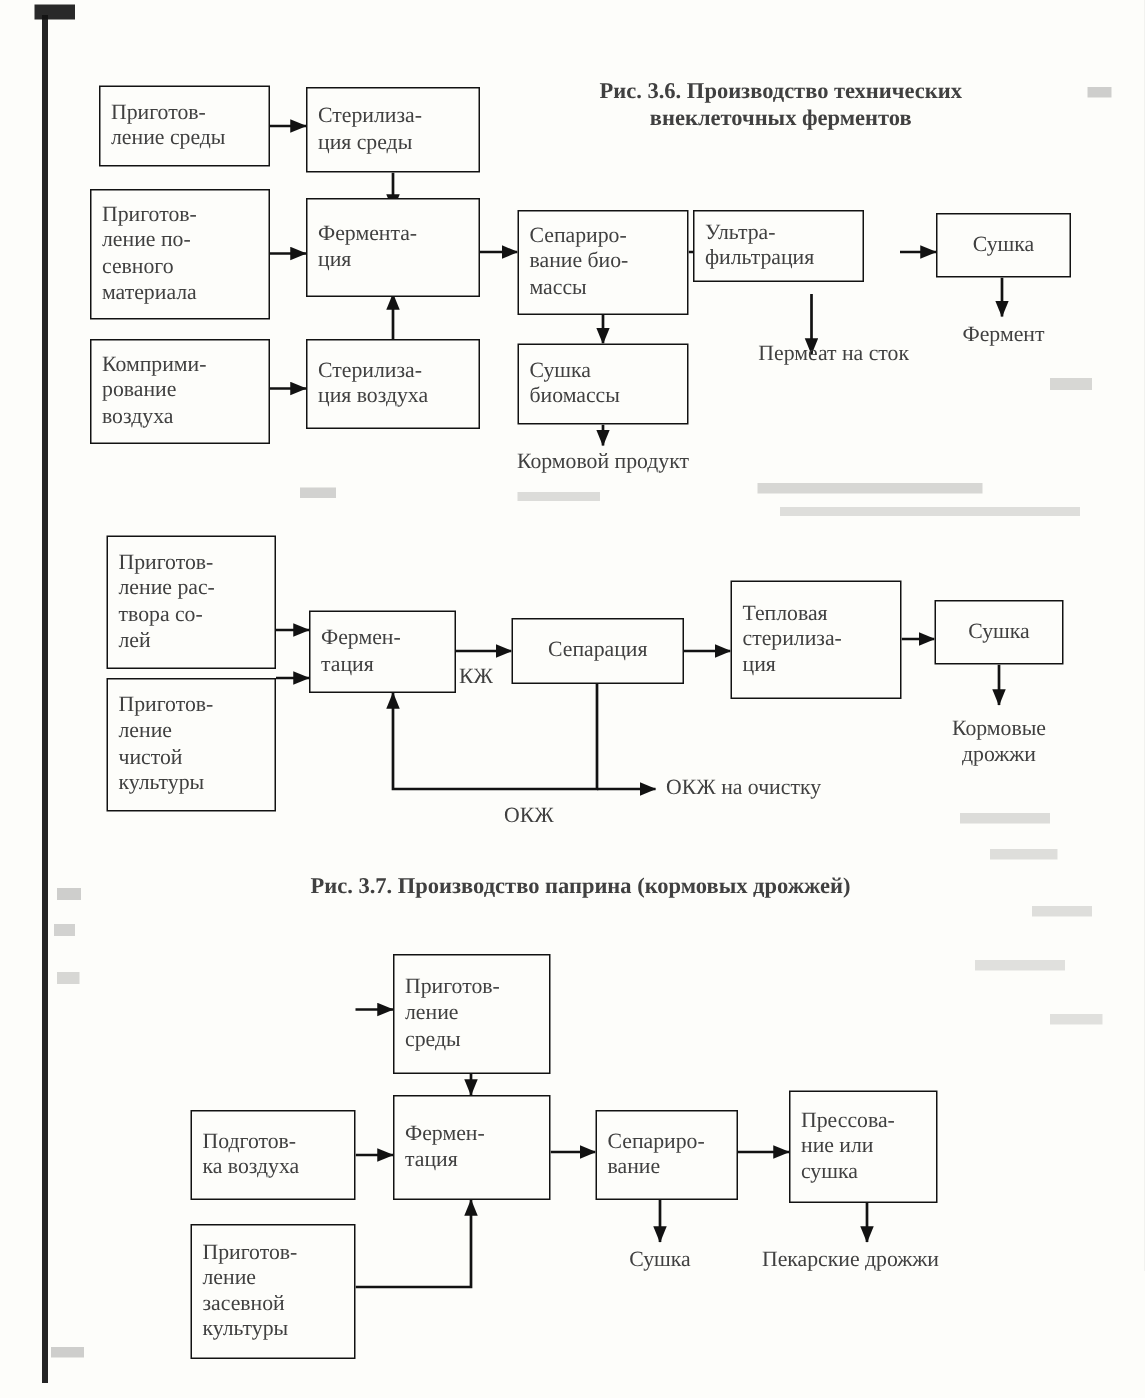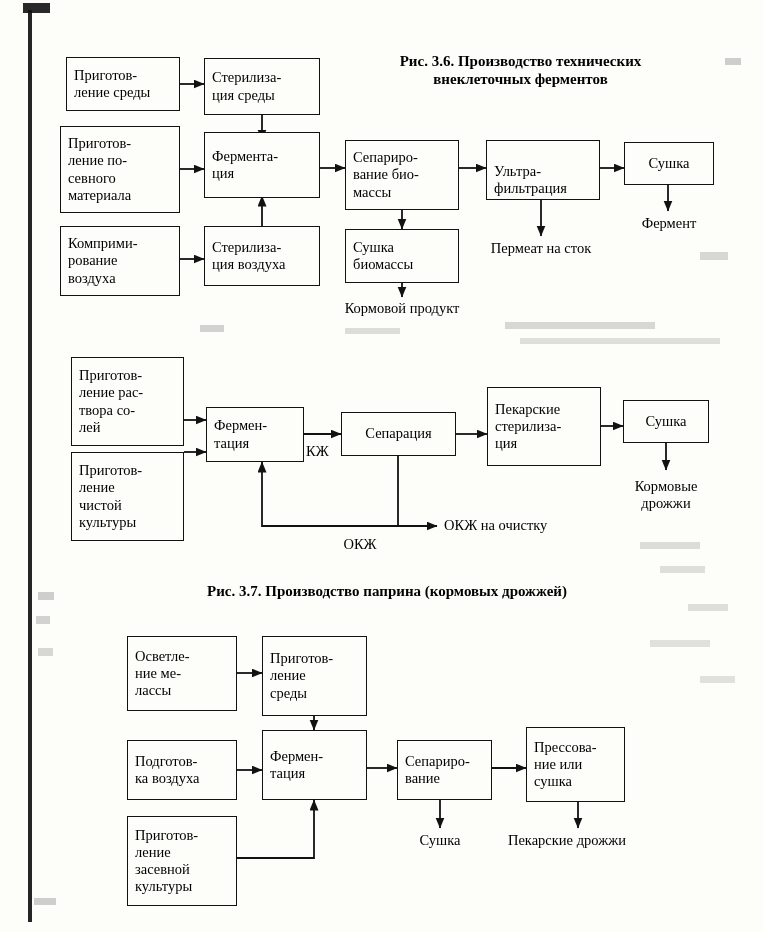--- a/index.html
+++ b/index.html
@@ -1,18 +1,18 @@
 <!DOCTYPE html>
 <html><head>
 <meta charset="utf-8">
 <style>
   html,body{margin:0;padding:0;background:#e9e9e5;}
   #stage{
     position:relative;width:763px;height:932px;margin:0 auto;
-    background:#fdfdfa;color:#000000;
+    background:#fdfdfa;color:#404040;
     font-family:"Liberation Serif", serif;
     overflow:hidden;
   }
   .node{
     position:absolute;box-sizing:border-box;
     border:1.7px solid #121212;background:#fdfdfa;
     display:flex;align-items:center;
   }
   .node .node-label{
     display:block;padding:2px 4px 2px 7px;
@@ -84,21 +84,21 @@
     </div>
     <div class="node" style="left: 204px; top: 132px; width: 116px; height: 66px;">
       <span class="node-label">Фермента-
 ция</span>
     </div>
     <div class="node" style="left: 345px; top: 140px; width: 114px; height: 70px;">
       <span class="node-label">Сепариро-
 вание био-
 массы</span>
     </div>
-    <div class="node" style="left: 486px; top: 140px; width: 114px; height: 60px; align-items: flex-end;">
+    <div class="node" style="left: 462px; top: 140px; width: 114px; height: 48px;">
       <span class="node-label">Ультра-
 фильтрация</span>
     </div>
     <div class="node center" style="left: 624px; top: 142px; width: 90px; height: 43px;">
       <span class="node-label">Сушка</span>
     </div>
     <div class="node" style="left: 60px; top: 226px; width: 120px; height: 70px;">
       <span class="node-label">Комприми-
 рование
 воздуха</span>
@@ -107,21 +107,21 @@
       <span class="node-label">Стерилиза-
 ция воздуха</span>
     </div>
     <div class="node" style="left: 345px; top: 229px; width: 114px; height: 54px;">
       <span class="node-label">Сушка
 биомассы</span>
     </div>
     <div class="free-label bold center" style="left: 373px; top: 53px; width: 295px;">Рис. 3.6. Производство технических
 внеклеточных ферментов</div>
     <div class="free-label center" style="left: 629px; top: 215px; width: 80px;">Фермент</div>
-    <div class="free-label center" style="left: 476px; top: 240px; width: 130px;">Пермеат на сток</div>
+    <div class="free-label center" style="left: 476px; top: 228px; width: 130px; text-align: right;">Пермеат на сток</div>
     <div class="free-label center" style="left: 332px; top: 300px; width: 140px;">Кормовой продукт</div>
     <div class="node" style="left: 71px; top: 357px; width: 113px; height: 89px;">
       <span class="node-label">Приготов-
 ление рас-
 твора со-
 лей</span>
     </div>
     <div class="node" style="left: 71px; top: 452px; width: 113px; height: 89px;">
       <span class="node-label">Приготов-
 ление
@@ -129,38 +129,33 @@
 культуры</span>
     </div>
     <div class="node" style="left: 206px; top: 407px; width: 98px; height: 55px;">
       <span class="node-label">Фермен-
 тация</span>
     </div>
     <div class="node center" style="left: 341px; top: 412px; width: 115px; height: 44px;">
       <span class="node-label">Сепарация</span>
     </div>
     <div class="node" style="left: 487px; top: 387px; width: 114px; height: 79px;">
-      <span class="node-label">Пекарские
+      <span class="node-label">Тепловая
 стерилиза-
 ция</span>
     </div>
     <div class="node center" style="left: 623px; top: 400px; width: 86px; height: 43px;">
       <span class="node-label">Сушка</span>
     </div>
     <div class="free-label" style="left: 306px; top: 443px; width: 36px;">КЖ</div>
-    <div class="free-label" style="left: 336px; top: 536px; width: 48px; text-align: center;">ОКЖ</div>
+    <div class="free-label" style="left: 336px; top: 536px; width: 48px;">ОКЖ</div>
     <div class="free-label" style="left: 444px; top: 517px; width: 130px;">ОКЖ на очистку</div>
     <div class="free-label center" style="left: 621px; top: 478px; width: 90px;">Кормовые
 дрожжи</div>
     <div class="free-label bold center" style="left: 172px; top: 583px; width: 430px;">Рис. 3.7. Производство паприна (кормовых дрожжей)</div>
-    <div class="node" style="left: 127px; top: 636px; width: 110px; height: 75px;">
-      <span class="node-label">Осветле-
-ние ме-
-лассы</span>
-    </div>
     <div class="node" style="left: 262px; top: 636px; width: 105px; height: 80px;">
       <span class="node-label">Приготов-
 ление
 среды</span>
     </div>
     <div class="node" style="left: 127px; top: 740px; width: 110px; height: 60px;">
       <span class="node-label">Подготов-
 ка воздуха</span>
     </div>
     <div class="node" style="left: 262px; top: 730px; width: 105px; height: 70px;">

